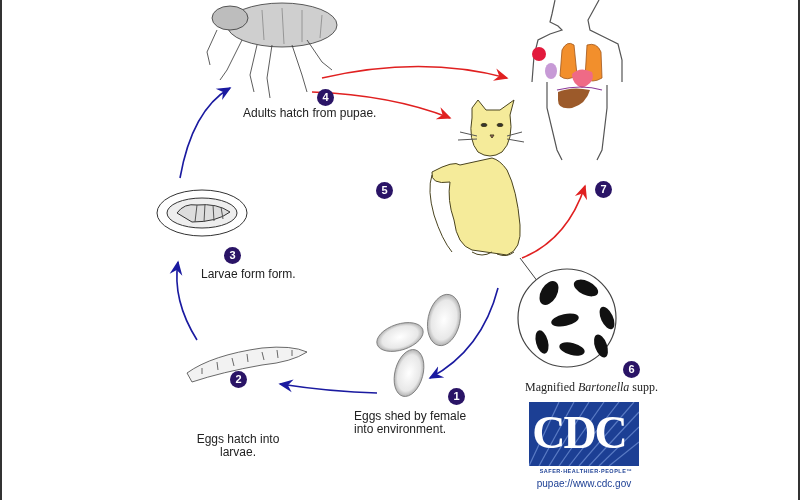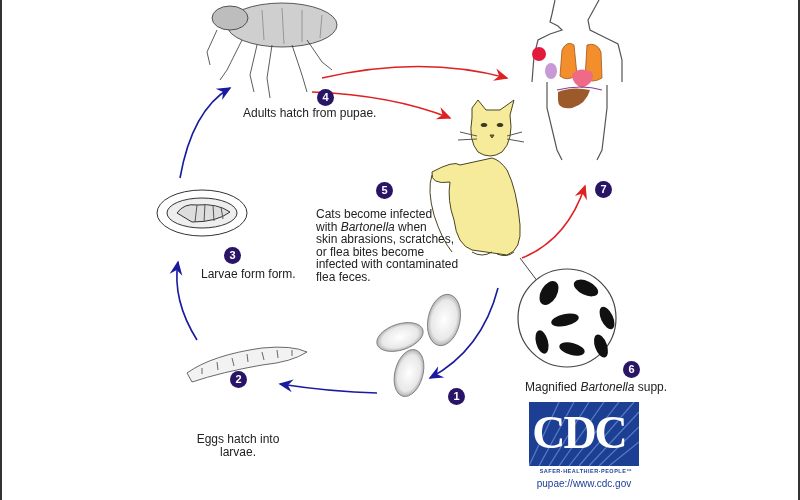--- a/index.html
+++ b/index.html
@@ -112,42 +112,38 @@
       <ellipse cx="570" cy="349" rx="13" ry="6" transform="rotate(15 570 349)"></ellipse>
       <ellipse cx="599" cy="346" rx="6" ry="12" transform="rotate(-20 599 346)"></ellipse>
     </g>
   </g>
 </svg>
 
 <div class="badge" style="left:315px;top:89px;">4</div>
 <div class="label" style="left:241px;top:107px;">Adults hatch from pupae.</div>
 
 <div class="badge" style="left:374px;top:182px;">5</div>
-<div class="label" style="left:314px;top:208px;">
-  <div>Cats become infected</div>
-  <div><span>with </span><i>Bartonella</i><span> when</span></div>
-  <div>skin abrasions, scratches,</div>
-  <div>or flea bites become</div>
-  <div>infected with contaminated</div>
-  <div>flea feces.</div>
-</div>
 
 <div class="badge" style="left:222px;top:247px;">3</div>
 <div class="label" style="left:199px;top:268px;">Larvae form form.</div>
 
 <div class="badge" style="left:228px;top:371px;">2</div>
 <div class="label center" style="left:190px;top:392px;width:92px;margin-top:41px;">
   <div>Eggs hatch into</div>
   <div>larvae.</div>
 </div>
 
 <div class="badge" style="left:446px;top:388px;">1</div>
+<div class="label" style="left:352px;top:410px;">
+  <div>Eggs shed by female</div>
+  <div>into environment.</div>
+</div>
 
 <div class="badge" style="left:621px;top:361px;">6</div>
-<div class="label" style="left:523px;top:381px;"><span>Magnified </span><i>Bartonella</i><span> supp.</span></div>
+<div class="label" style="left:523px;top:381px;font-family:Liberation Serif, serif;"><span>Magnified </span><i>Bartonella</i><span> supp.</span></div>
 
 <div class="badge" style="left:593px;top:181px;">7</div>
 
 <div class="cdc-logo">
   <svg width="110" height="64" style="position:absolute;left:0;top:0;">
     <g stroke="#5a7bc4" stroke-width="1.2">
       <line x1="0" y1="64" x2="30" y2="0"></line>
           <line x1="10" y1="64" x2="45" y2="0"></line>
       <line x1="20" y1="64" x2="60" y2="0"></line>
           <line x1="30" y1="64" x2="75" y2="0"></line>

